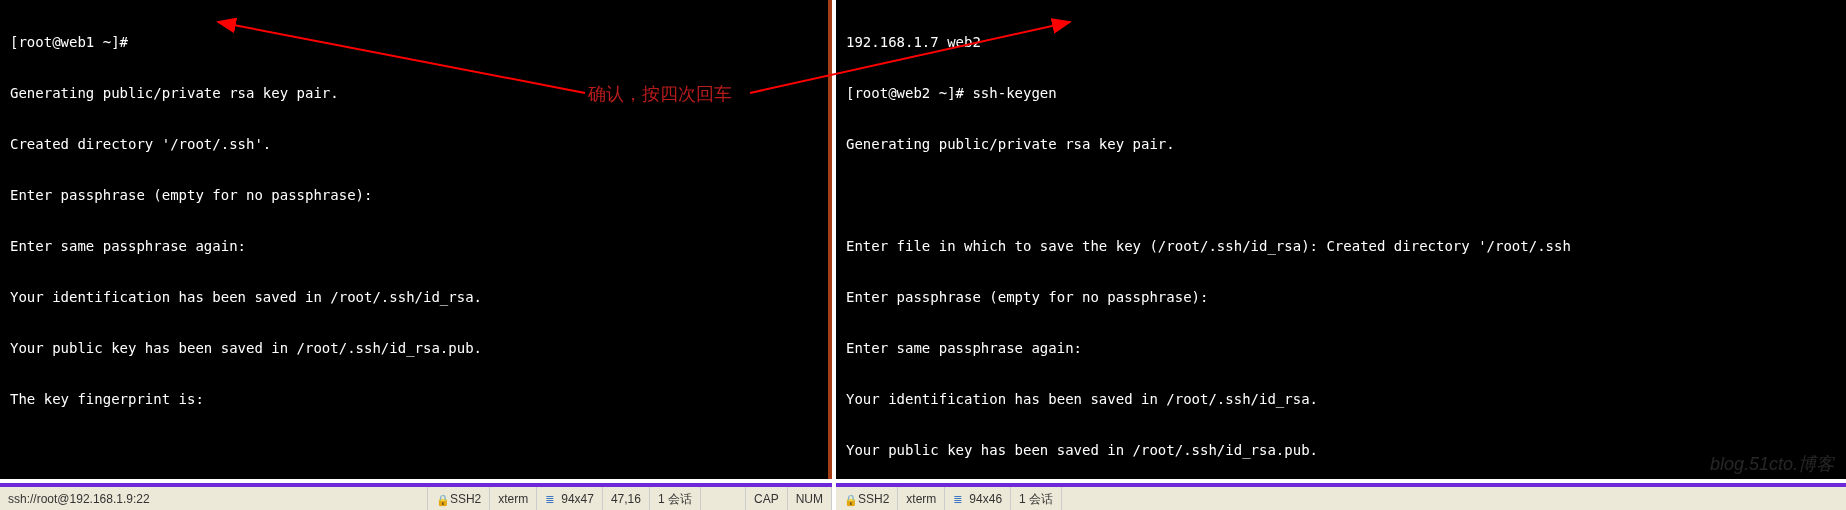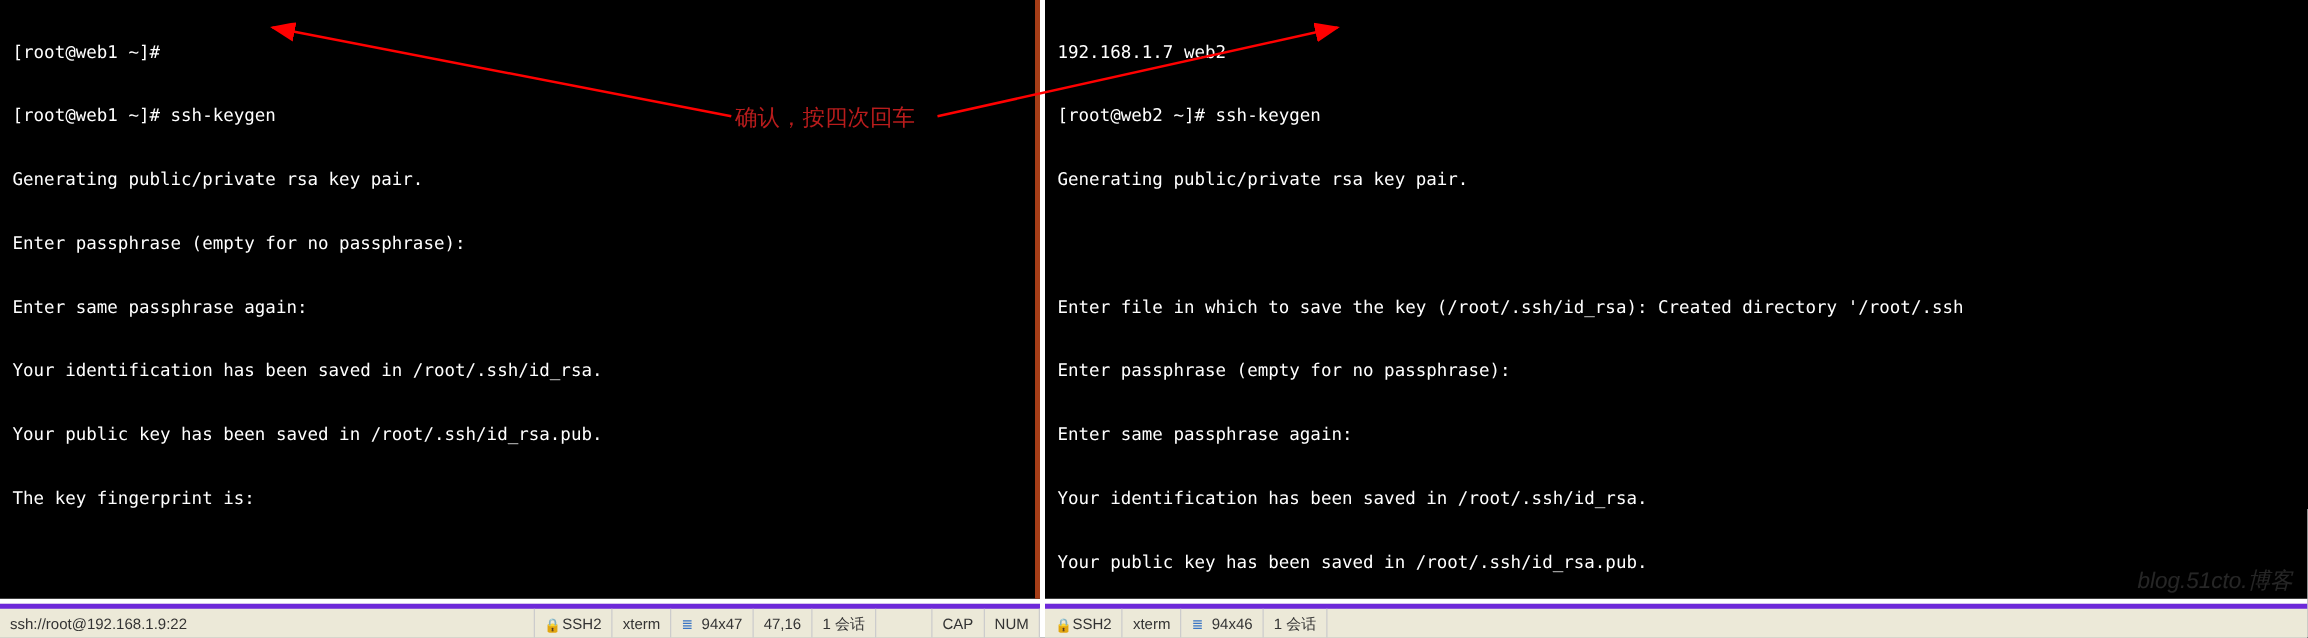--- a/index.html
+++ b/index.html
@@ -108,22 +108,22 @@
     font-style: italic;
     margin-left: 35px;
   }
 </style>
 </head>
 <body>
 <div class="container">
 
 <div class="pane pane-left">
   <span class="term-line">[root@web1 ~]#</span>
-  <span class="term-line">[root@web1 ~]# ssh-keygen</span>
   <span class="term-line">Generating public/private rsa key pair.</span>
+  <span class="term-line">Created directory '/root/.ssh'.</span>
   <span class="term-line">Enter passphrase (empty for no passphrase):</span>
   <span class="term-line">Enter same passphrase again:</span>
   <span class="term-line">Your identification has been saved in /root/.ssh/id_rsa.</span>
   <span class="term-line">Your public key has been saved in /root/.ssh/id_rsa.pub.</span>
   <span class="term-line">The key fingerprint is:</span>
   
   
   
   
   

